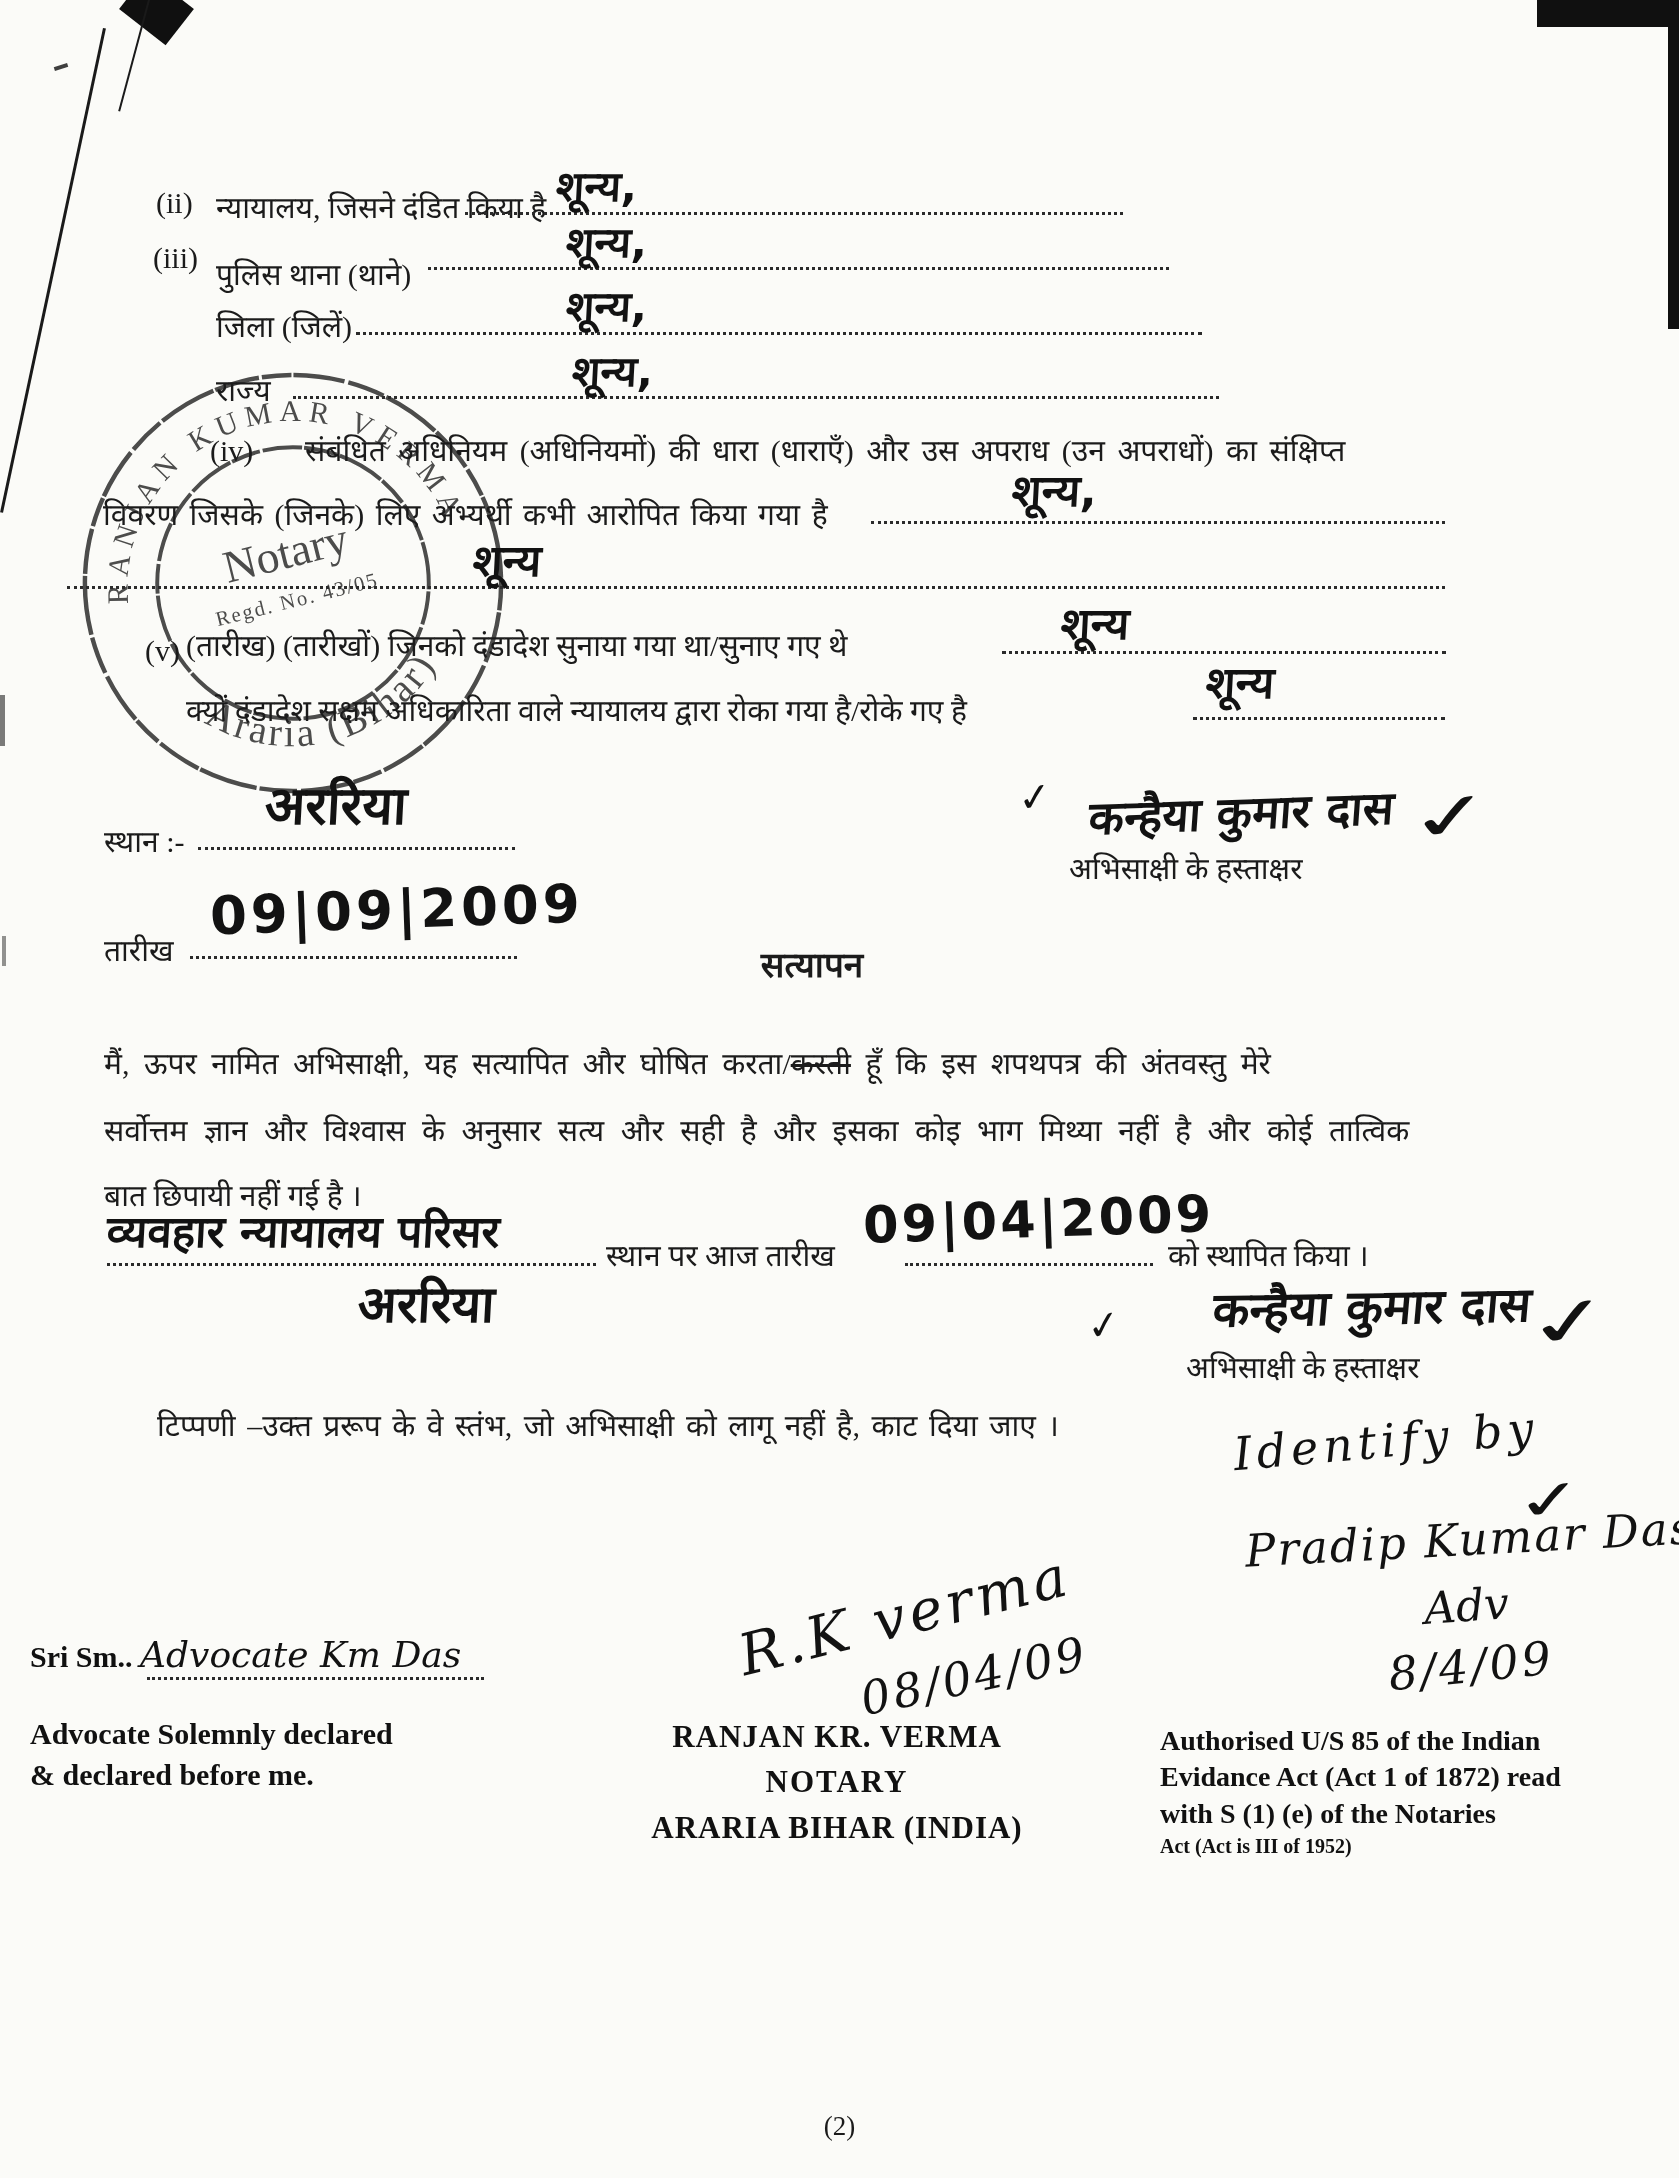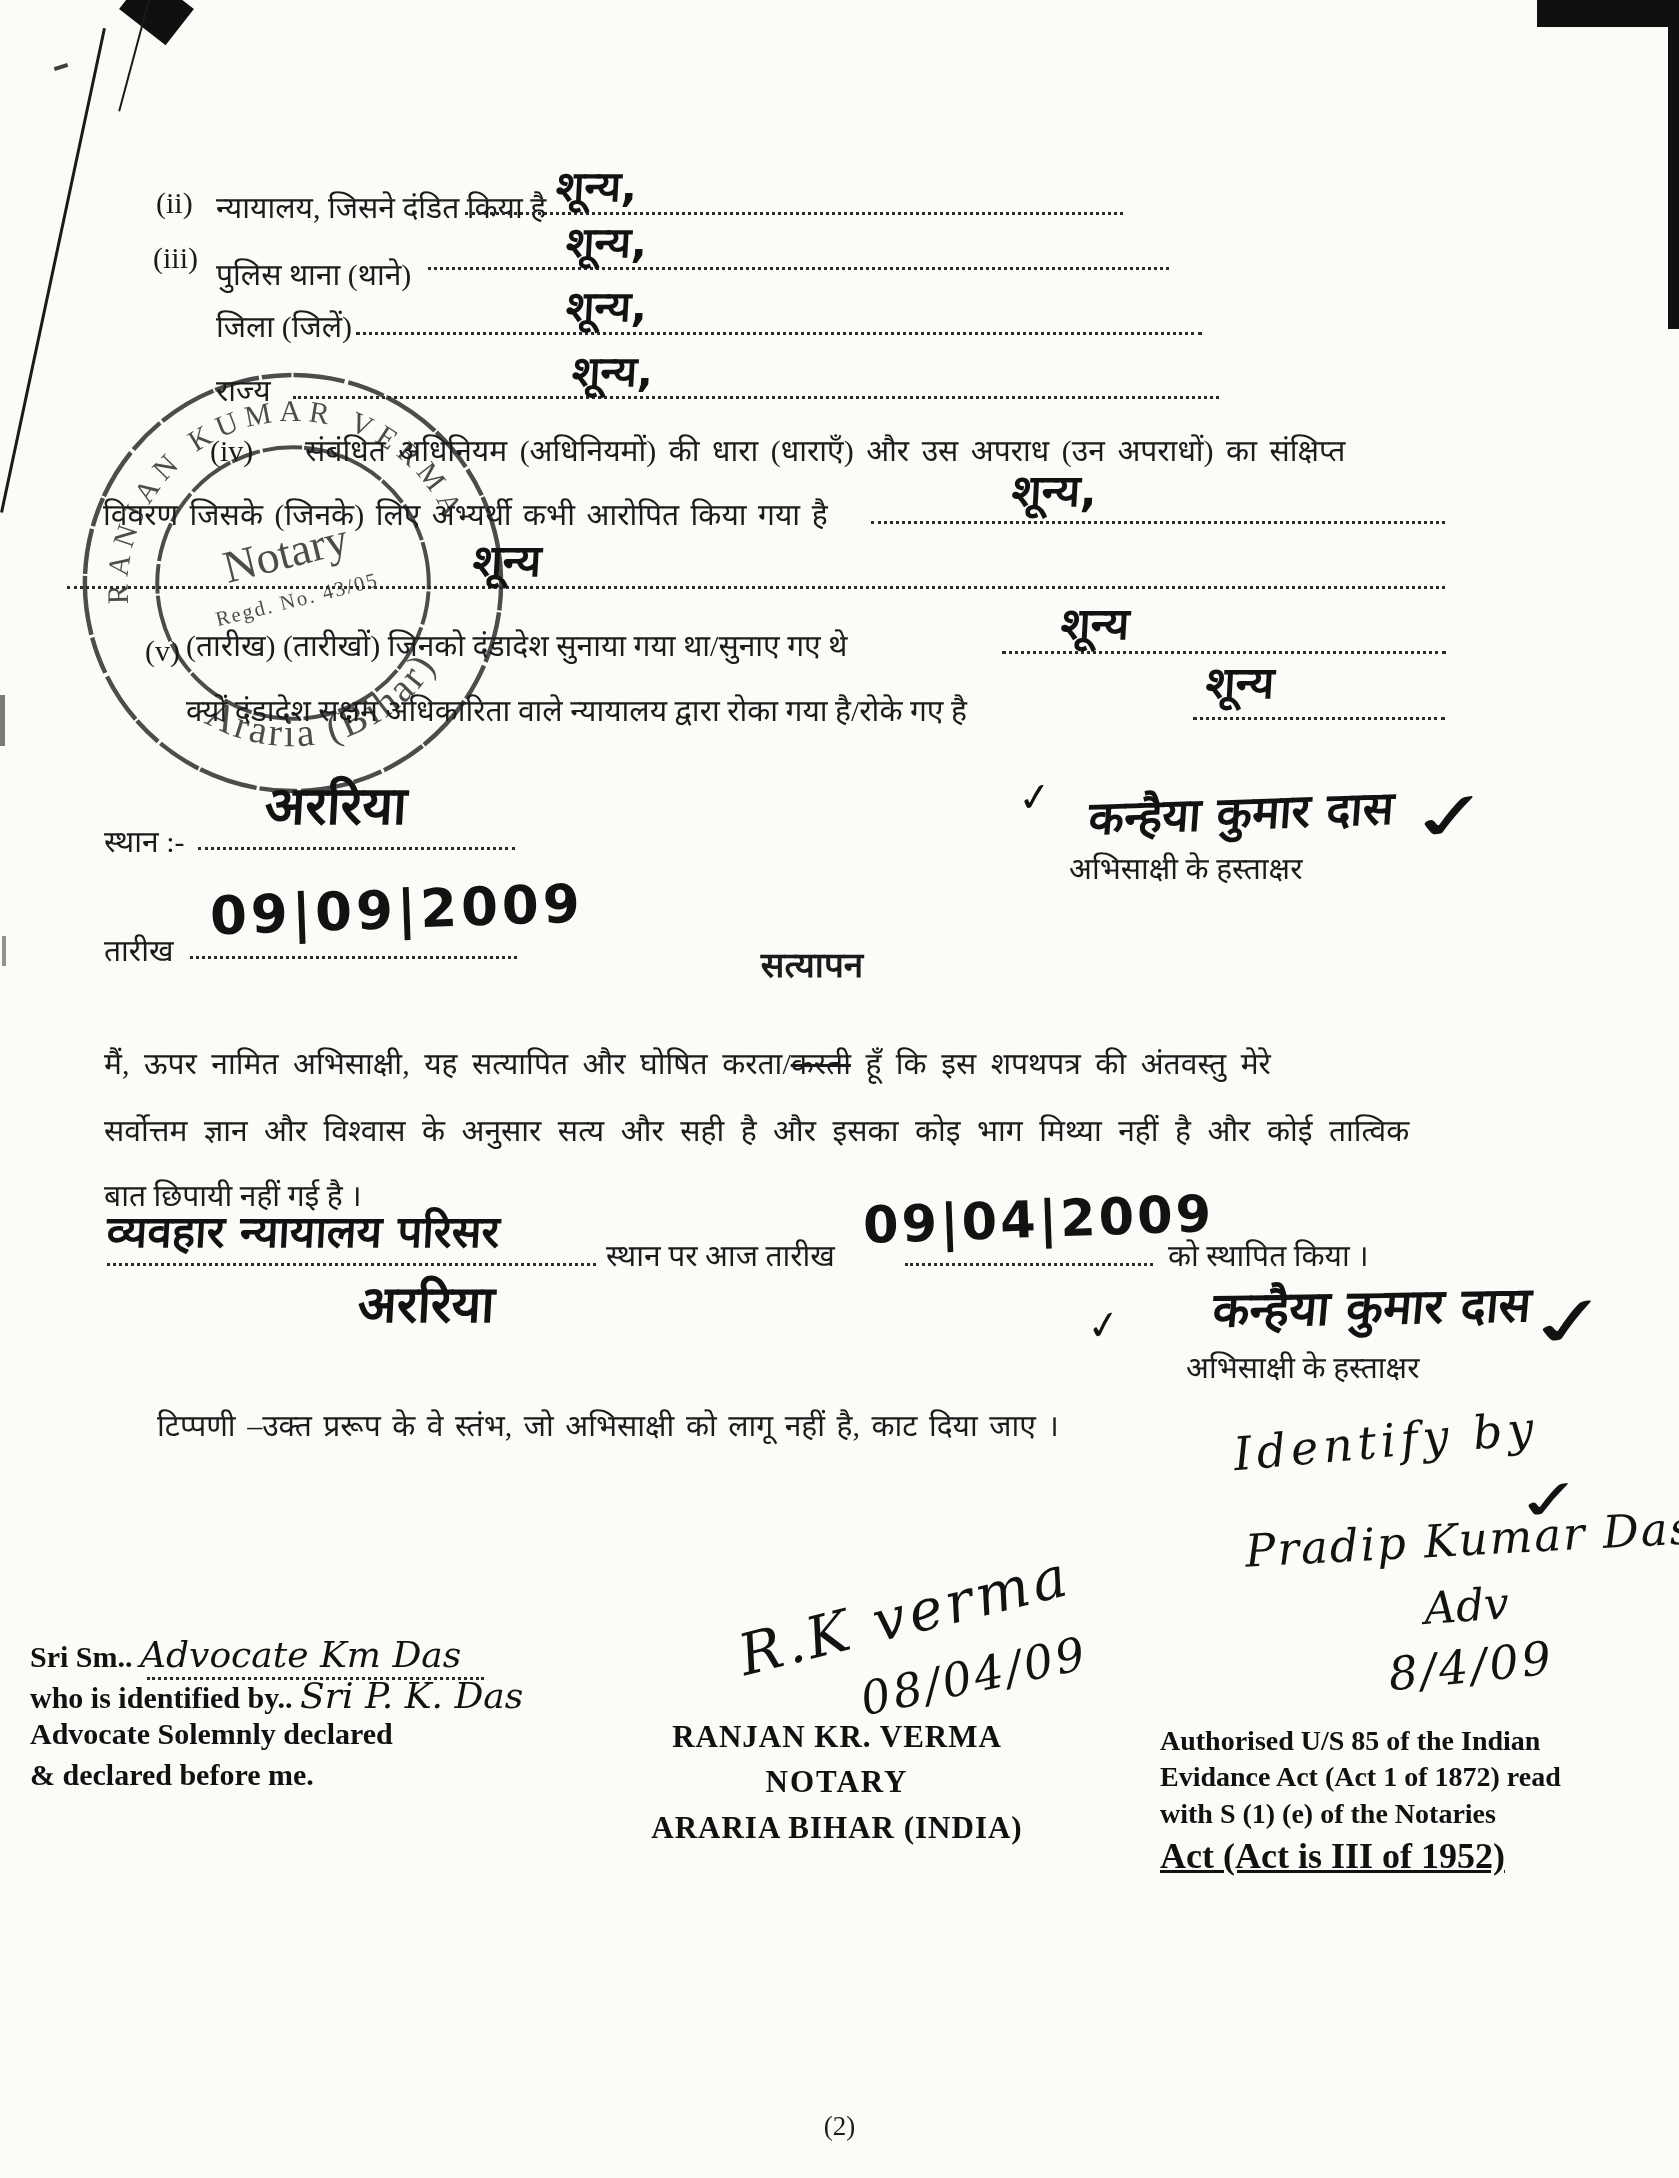--- a/index.html
+++ b/index.html
@@ -123,34 +123,30 @@
   <div class="abs hw" style="left:1245px;top:1513px;font-size:45px;letter-spacing:2px;transform:rotate(-3deg);">Pradip Kumar Das</div>
   <div class="abs check" style="left:1527px;top:1473px;font-size:55px;transform:scaleX(1.5) rotate(-6deg);">✓</div>
   <div class="abs hw" style="left:1424px;top:1580px;font-size:44px;transform:rotate(-4deg);">Adv</div>
   <div class="abs hw" style="left:1388px;top:1639px;font-size:46px;letter-spacing:3px;transform:rotate(-6deg);">8/4/09</div>
 
   <div class="abs print-bold" style="left:30px;top:1634px;font-size:30px;">
     <span>Sri Sm..</span>
     <span class="hw" style="font-size:36px;font-weight:normal;">Advocate Km Das</span>
   </div>
   <div class="dots" style="left:147px;top:1675px;width:337px;"></div>
-  <div class="abs print-bold" style="left:30px;top:1675px;font-size:30px;">
-    <span>who is identified by..</span>
-    <span class="hw" style="font-size:36px;font-weight:normal;">Sri P. K. Das</span>
-  </div>
   <div class="abs print-bold" style="left:30px;top:1717px;font-size:30px;">Advocate Solemnly declared</div>
   <div class="abs print-bold" style="left:30px;top:1758px;font-size:30px;">&amp; declared before me.</div>
 
   <div class="abs hw" style="left:735px;top:1582px;font-size:57px;letter-spacing:4px;transform:rotate(-14deg);">R.K verma</div>
   <div class="abs hw" style="left:859px;top:1649px;font-size:46px;letter-spacing:3px;transform:rotate(-12deg);">08/04/09</div>
   <div class="abs print-bold" style="left:634px;top:1719px;width:406px;text-align:center;font-size:31px;letter-spacing:1px;">RANJAN KR. VERMA</div>
   <div class="abs print-bold" style="left:634px;top:1764px;width:406px;text-align:center;font-size:31px;letter-spacing:2px;">NOTARY</div>
   <div class="abs print-bold" style="left:634px;top:1810px;width:406px;text-align:center;font-size:31px;letter-spacing:1px;">ARARIA BIHAR (INDIA)</div>
 
   <div class="abs print-bold" style="left:1160px;top:1725px;font-size:28px;">Authorised U/S 85 of the Indian</div>
   <div class="abs print-bold" style="left:1160px;top:1761px;font-size:28px;">Evidance Act (Act 1 of 1872) read</div>
   <div class="abs print-bold" style="left:1160px;top:1798px;font-size:28px;">with S (1) (e) of the Notaries</div>
-  <div class="abs print-bold" style="left:1160px;top:1835px;font-size:36px;text-decoration:underline;">Act (Act is III of 1952)</div>
+  <div class="abs print-bold" style="left:1160px;top:1835px;font-size:20px;">Act (Act is III of 1952)</div>
 
   <div class="abs print" style="left:0;top:2111px;width:1679px;text-align:center;font-size:27px;">(2)</div>
 
 </div>
 
 
 </body></html>

